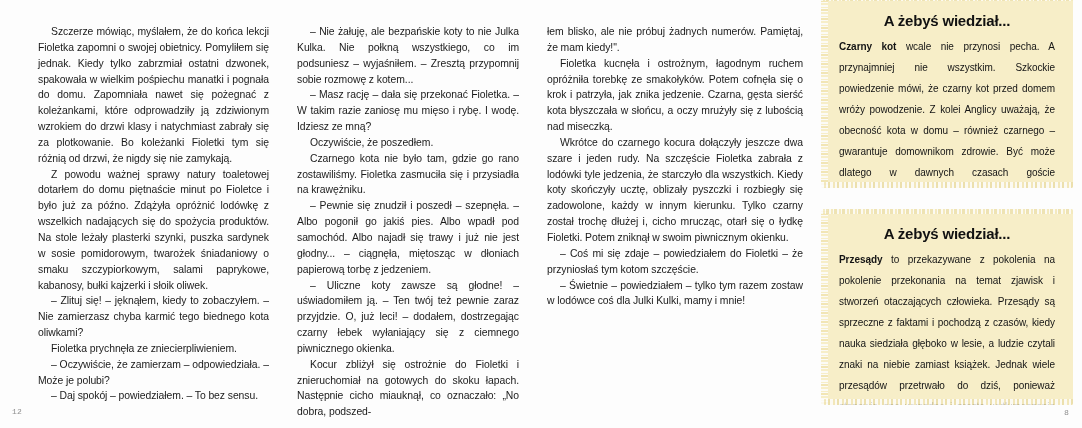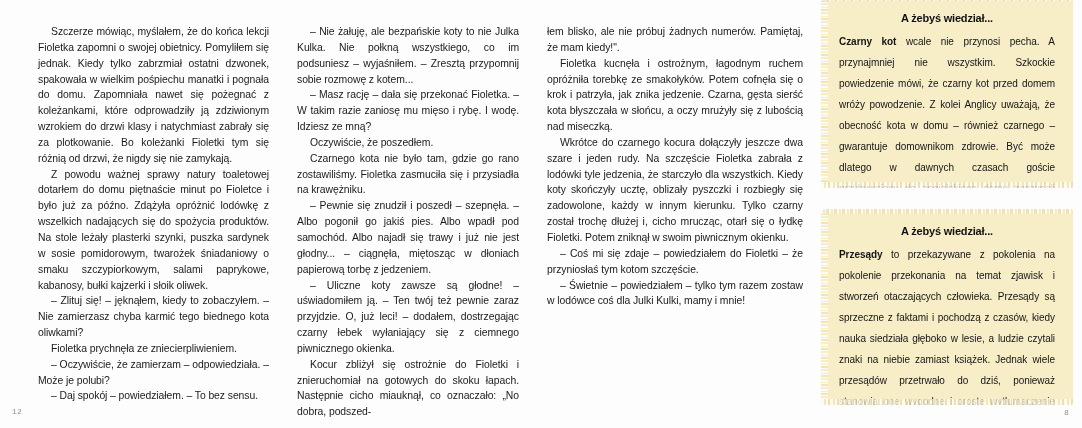--- a/index.html
+++ b/index.html
@@ -106,21 +106,21 @@
     opacity: .8;
     pointer-events: none;
   }
 
   #note-1 { top: -4px;  height: 192px; }
   #note-2 { top: 209px; height: 196px; }
 
   .note-heading {
     text-align: center;
     font-weight: bold;
-    font-size: 11px;
+    font-size: 15px;
     color: #111;
     margin: 8px 0 7px 0;
     letter-spacing: -0.2px;
   }
   .note-body {
     font-size: 10px;
     line-height: 21px;
     text-align: justify;
     color: #141414;
     margin: 5px;

